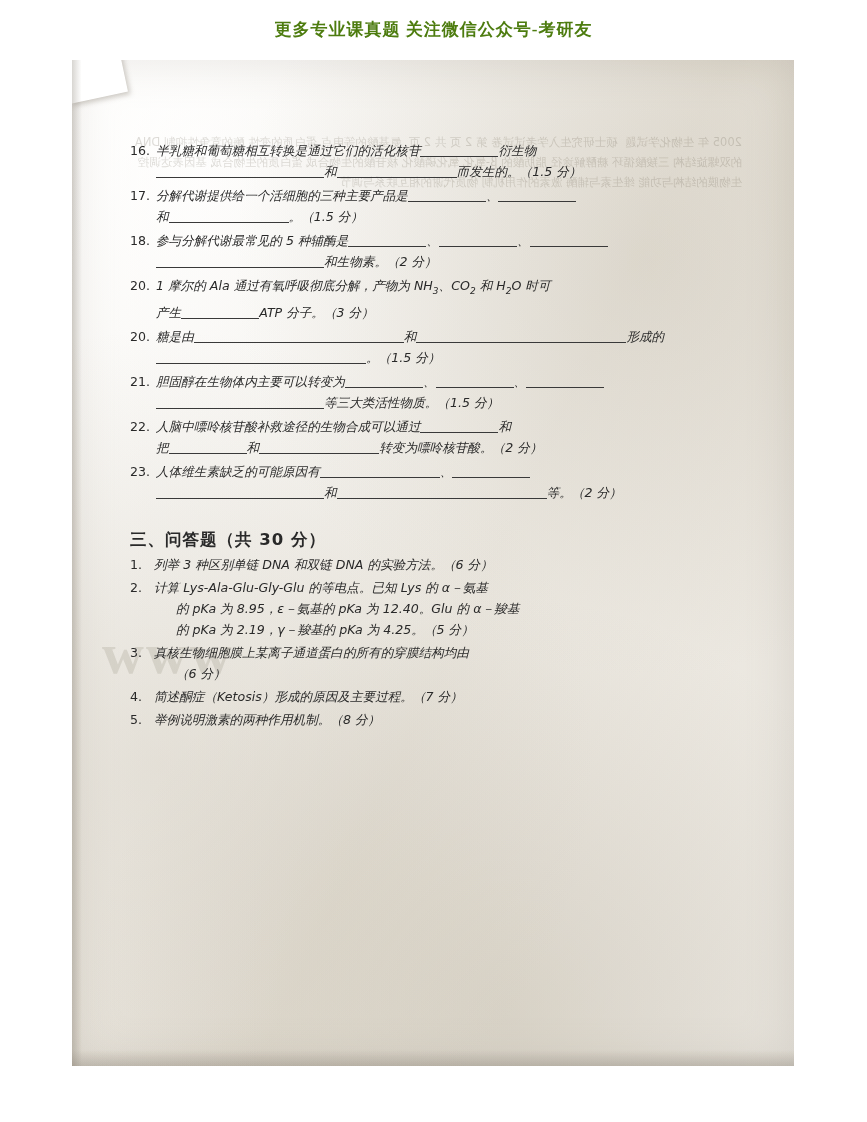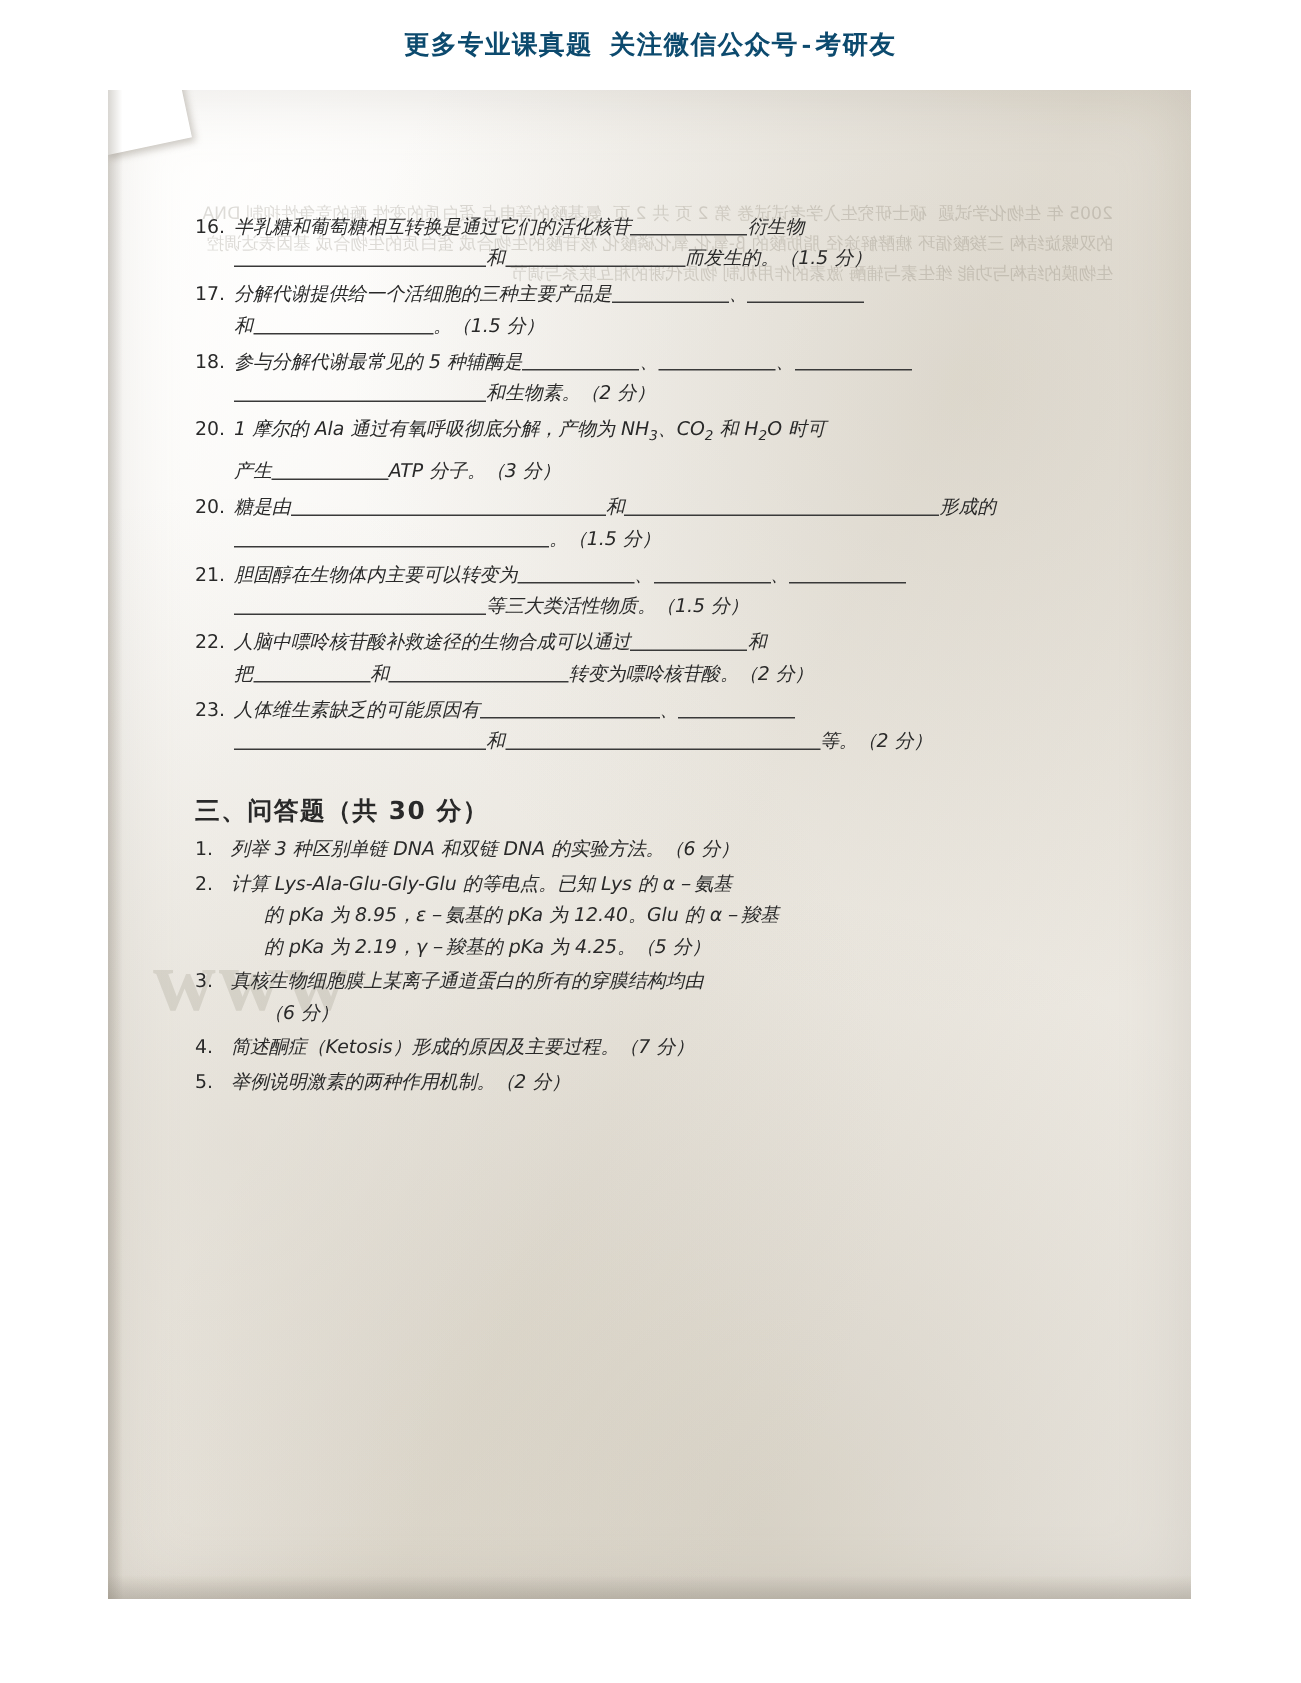--- a/index.html
+++ b/index.html
@@ -17,23 +17,23 @@
 
   
   .banner {
     position: absolute;
     top: 18px;
     left: 0;
     width: 867px;
     text-align: center;
     font-size: 17px;
     font-weight: bold;
-    color: #0c4a6e;
+    color: #4d7c0f;
     letter-spacing: 1px;
-    font-family: Liberation Mono, monospace;
+    font-family: Liberation Serif, serif;
   }
 
   
   .scan {
     position: absolute;
     top: 60px;
     left: 72px;
     width: 722px;
     height: 1006px;
     background:
@@ -263,18 +263,18 @@
         </div>
         <div class="q">
           <span class="qnum">4.</span>
           <span class="qbody">
             <span class="ln">简述酮症（Ketosis）形成的原因及主要过程。（7 分）</span>
           </span>
         </div>
         <div class="q">
           <span class="qnum">5.</span>
           <span class="qbody">
-            <span class="ln">举例说明激素的两种作用机制。（2 分）</span>
+            <span class="ln">举例说明激素的两种作用机制。（8 分）</span>
           </span>
         </div>
       </div>
   </div>
 </div>
 
 </body></html>

